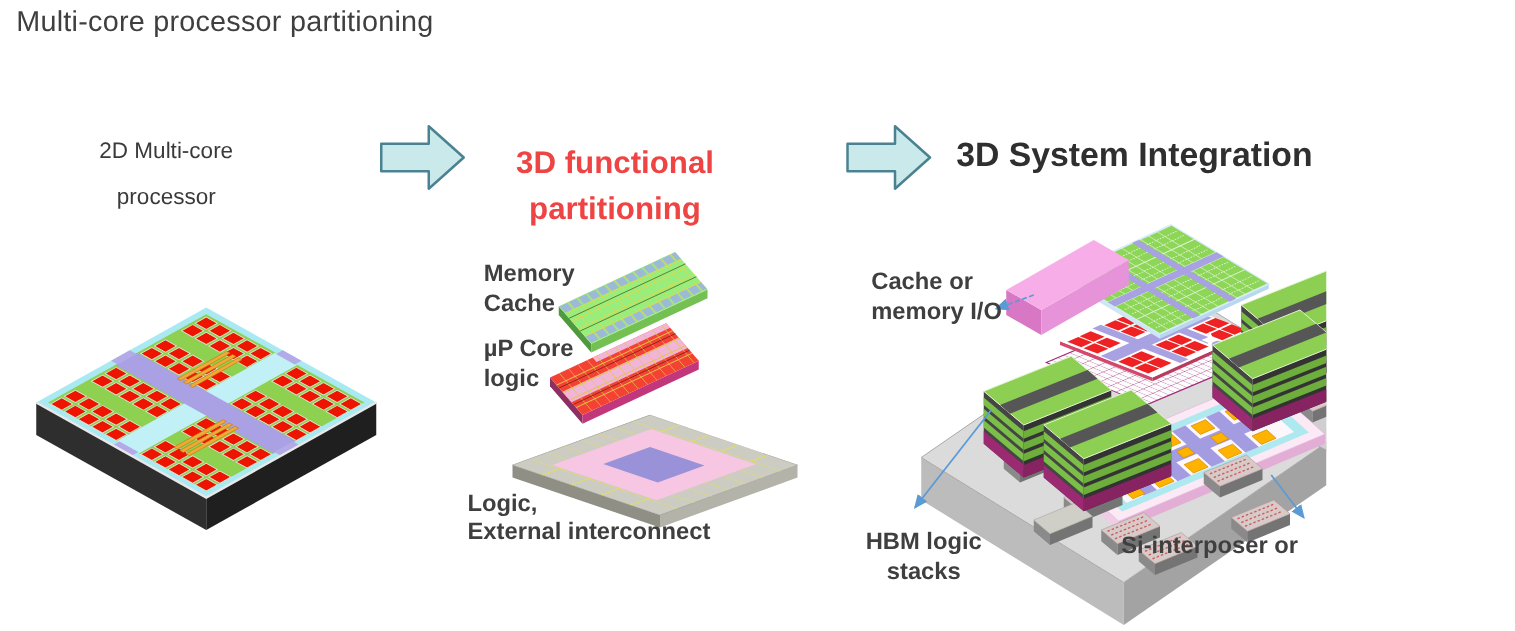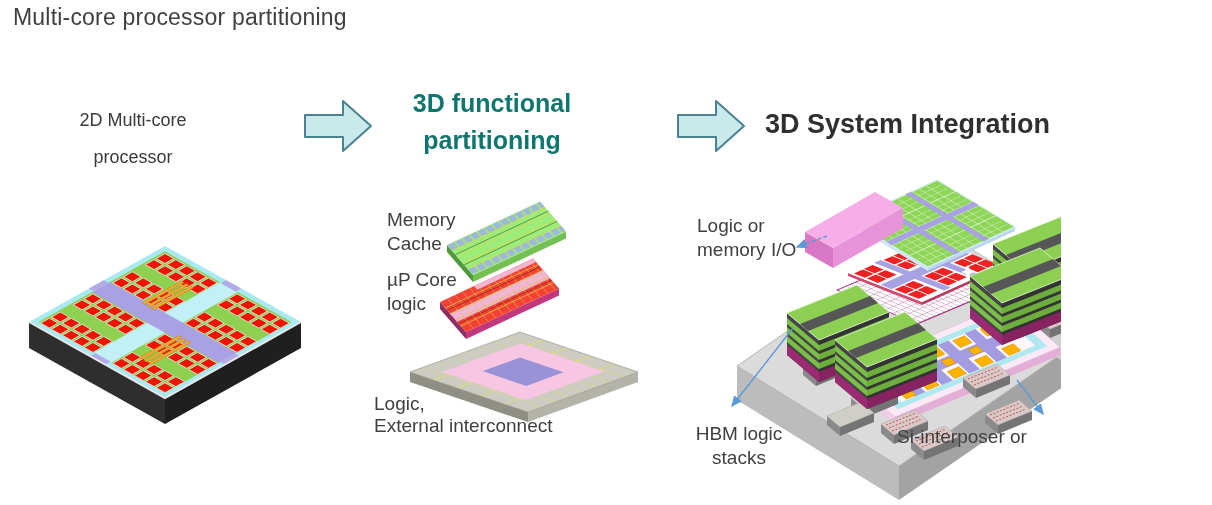--- a/index.html
+++ b/index.html
@@ -2,23 +2,23 @@
 <html><head>
 <meta charset="utf-8">
 <style>
   html,body{margin:0;padding:0;background:#fff;}
   body{width:1212px;height:505px;font-family:"Liberation Sans",sans-serif;}
   .slide{position:relative;width:1061px;height:505px;background:#ffffff;overflow:hidden;}
   .abs{position:absolute;}
   .title{left:13px;top:4px;font-size:23px;color:#3f3f3f;letter-spacing:0.2px;}
   .stage{text-align:center;color:#3a3a3a;}
   .stage1{left:26px;top:102px;width:214px;font-size:18px;line-height:37px;}
-  .stage2{left:382px;top:85px;width:220px;font-size:25px;line-height:37px;font-weight:bold;color:#0f766e;}
+  .stage2{left:382px;top:112px;width:220px;font-size:25px;line-height:37px;font-weight:bold;color:#ef4444;}
   .stage3{left:765px;top:108px;width:360px;font-size:27px;line-height:32px;font-weight:bold;color:#2f2f2f;text-align:left;}
-  .lbl{font-size:19px;color:#3f3f3f;line-height:24px;}
+  .lbl{font-size:19px;color:#3f3f3f;line-height:24px;font-weight:bold;}
   .lbl div{white-space:nowrap;}
   .lbl-memory{left:387px;top:208px;}
   .lbl-core{left:387px;top:268px;}
   .lbl-interconnect{left:374px;top:393px;line-height:22px;}
   .lbl-serdes{left:697px;top:214px;}
   .lbl-hbm{left:655px;top:422px;width:168px;text-align:center;}
   .lbl-interposer{left:897px;top:425px;width:315px;text-align:left;}
 </style>
 </head>
 <body>
@@ -310,21 +310,21 @@
   <div class="abs lbl lbl-core">
     <div>µP Core</div>
     <div>logic</div>
   </div>
   <div class="abs lbl lbl-interconnect">
     <div>Logic,</div>
     <div>External interconnect</div>
   </div>
 
   <div class="abs lbl lbl-serdes">
-    <div>Logic or</div>
+    <div>Cache or</div>
     <div>memory I/O</div>
   </div>
   <div class="abs lbl lbl-hbm">
     <div>HBM logic</div>
     <div>stacks</div>
   </div>
   <div class="abs lbl lbl-interposer">
     <div>Si-interposer or</div>
   </div>
 

